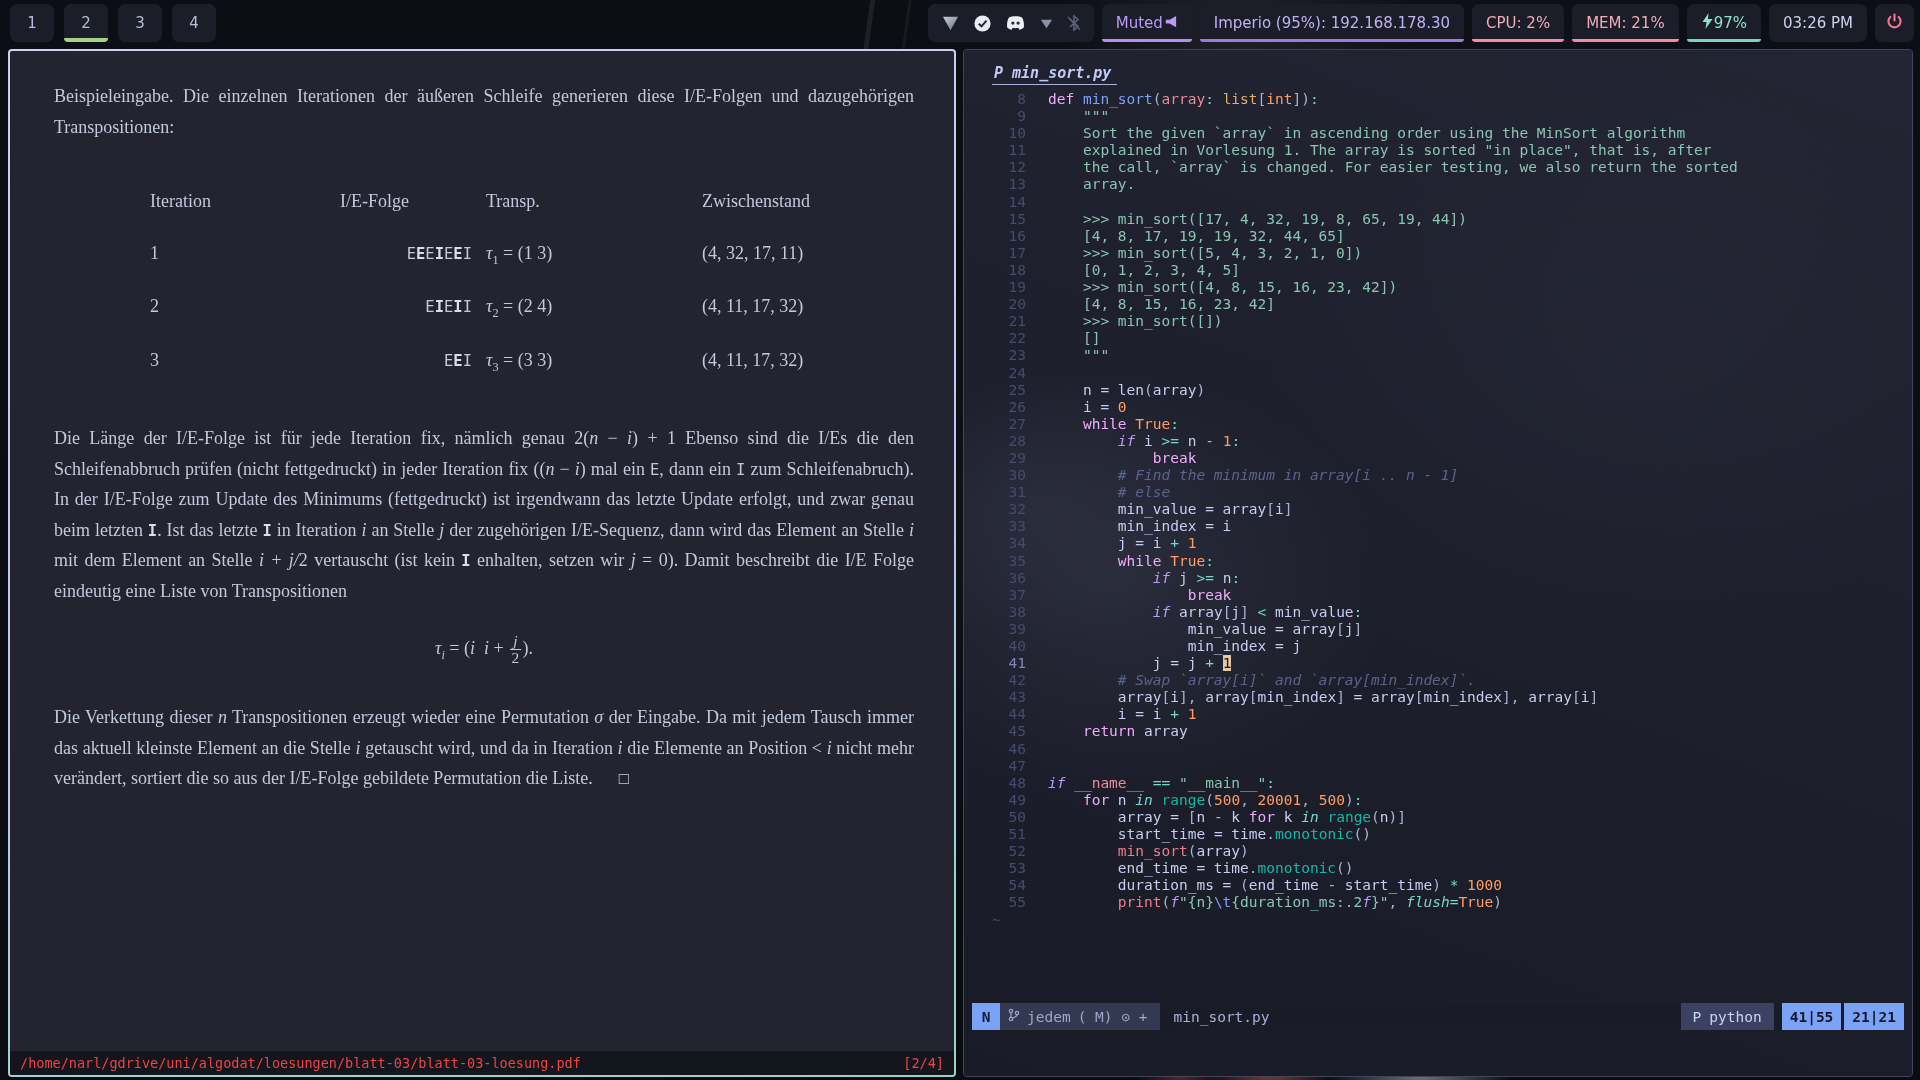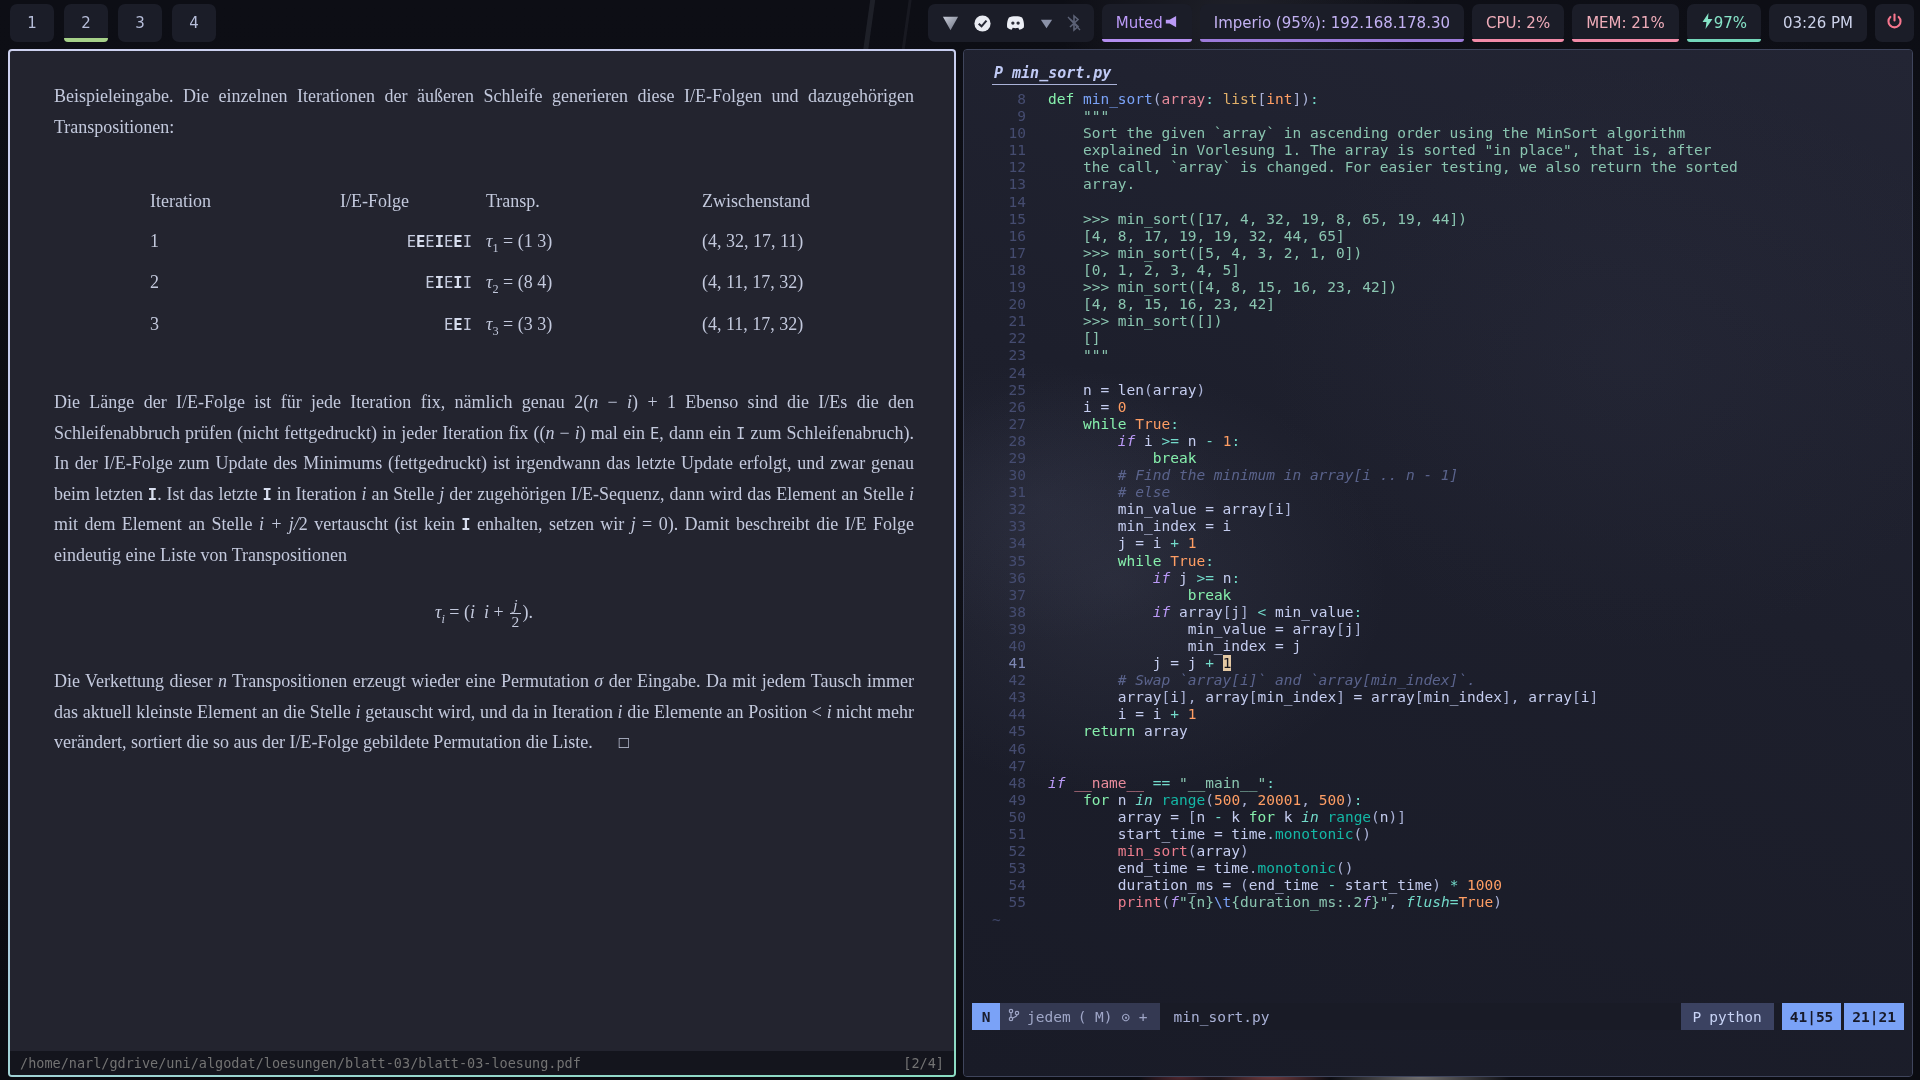--- a/index.html
+++ b/index.html
@@ -66,47 +66,47 @@
   
   .doc { position:absolute; inset:0 0 24px 0; padding:30px 40px 0 44px;
     font-family:"Liberation Serif", serif; font-size:18px; line-height:1.7;
     color:#c3c9dd; }
   .doc p { text-align:justify; }
   .s-i { font-style:italic; }
   .s-m { font-family:"DejaVu Sans Mono", monospace; font-size:0.86em; }
   .s-mb { font-family:"DejaVu Sans Mono", monospace; font-size:0.86em; font-weight:bold; color:#d8deef; }
   .s-sub { vertical-align:sub; font-size:0.68em; }
   .ie-table { margin:44px 0 46px 96px; display:grid;
-    grid-template-columns:190px 132px 218px 240px; row-gap:9px; }
+    grid-template-columns:190px 132px 218px 240px; row-gap:21px; }
   .ie-table .h { }
   .c-seq { text-align:right; }
   .h-seq { text-align:left; }
   .c-state { padding-left:12px; }
   .formula { text-align:center; margin:26px 0 36px 0; font-style:normal; }
   .formula .fi { font-style:italic; }
   .formula sub { font-style:italic; font-size:0.68em; }
   .frac { display:inline-flex; flex-direction:column; vertical-align:middle; text-align:center;
     font-size:0.86em; line-height:1.05; margin:0 2px; }
   .frac .fnum { border-bottom:1px solid #c3c9dd; padding:0 3px; font-style:italic;}
   .qed { font-size:0.95em; margin-left:26px; }
   .pdf-statusbar { position:absolute; left:0; right:0; bottom:0; height:24px; background:#14151d;
     display:flex; align-items:center; justify-content:space-between; padding:0 10px;
-    font-family:"DejaVu Sans Mono", monospace; font-size:13.5px; color:#737373; }
+    font-family:"DejaVu Sans Mono", monospace; font-size:13.5px; color:#ef4444; }
 
   
   .winbar { position:relative; padding:14px 0 4px 28px; font-family:"DejaVu Sans Mono", monospace;
     font-size:15px; color:#c0caf5; font-weight:bold; font-style:italic; }
   .winbar .wb-inner { display:inline-block; border-bottom:1px solid #aab2d8; padding:0 6px 2px 2px; }
   .code { position:relative; font-family:"DejaVu Sans Mono", monospace; font-size:14.5px;
     line-height:17.1px; white-space:pre; color:#c5cdf0; padding-top:2px; }
   .cl { display:flex; }
   .ln { width:62px; text-align:right; color:#454c70; flex:0 0 62px; }
   .ln-cur { color:#7e88b5; }
   .lc { padding-left:22px; }
-  .tok-kw  { color:#86efac; }
+  .tok-kw  { color:#f0abfc; }
   .tok-kwi { color:#bb9af7; font-style:italic; }
   .tok-fn  { color:#7aa2f7; }
   .tok-fnb { color:#14b8a6; }
   .tok-fnr { color:#ec7d8d; }
   .tok-pr  { color:#e88b9b; }
   .tok-ty  { color:#e0af68; }
   .tok-num { color:#ff9e64; }
   .tok-str { color:#8ac5b0; }
   .tok-cmt { color:#5a638c; font-style:italic; }
   .tok-op  { color:#73daca; }
@@ -256,21 +256,21 @@
         <div class="h" style="padding-left:14px;">Transp.</div>
         <div class="h c-state">Zwischenstand</div>
 
         <div>1</div>
         <div class="c-seq"><span class="s-m">E</span><span class="s-mb">E</span><span class="s-m">E</span><span class="s-mb">I</span><span class="s-m">E</span><span class="s-mb">E</span><span class="s-m">I</span></div>
         <div style="padding-left:14px;"><span class="s-i">τ</span><span class="s-sub">1</span><span> = (1 3)</span></div>
         <div class="c-state">(4, 32, 17, 11)</div>
 
         <div>2</div>
         <div class="c-seq"><span class="s-m">E</span><span class="s-mb">I</span><span class="s-m">E</span><span class="s-mb">I</span><span class="s-m">I</span></div>
-        <div style="padding-left:14px;"><span class="s-i">τ</span><span class="s-sub">2</span><span> = (8 4)</span></div>
+        <div style="padding-left:14px;"><span class="s-i">τ</span><span class="s-sub">2</span><span> = (2 4)</span></div>
         <div class="c-state">(4, 11, 17, 32)</div>
 
         <div>3</div>
         <div class="c-seq"><span class="s-m">E</span><span class="s-mb">E</span><span class="s-m">I</span></div>
         <div style="padding-left:14px;"><span class="s-i">τ</span><span class="s-sub">3</span><span> = (3 3)</span></div>
         <div class="c-state">(4, 11, 17, 32)</div>
       </div>
 
       <p><span>Die Länge der I/E-Folge ist für jede Iteration fix, nämlich genau 2(</span><span class="s-i">n</span><span> − </span><span class="s-i">i</span><span>) + 1 Ebenso sind die I/Es die den Schleifenabbruch prüfen (nicht fettgedruckt) in jeder Iteration fix ((</span><span class="s-i">n</span><span> − </span><span class="s-i">i</span><span>) mal ein </span><span class="s-m">E</span><span>, dann ein </span><span class="s-m">I</span><span> zum Schleifenabruch). In der I/E-Folge zum Update des Minimums (fettgedruckt) ist irgendwann das letzte Update erfolgt, und zwar genau beim letzten </span><span class="s-mb">I</span><span>. Ist das letzte </span><span class="s-mb">I</span><span> in Iteration </span><span class="s-i">i</span><span> an Stelle </span><span class="s-i">j</span><span> der zugehörigen I/E-Sequenz, dann wird das Element an Stelle </span><span class="s-i">i</span><span> mit dem Element an Stelle </span><span class="s-i">i + j/</span><span>2</span><span> vertauscht (ist kein </span><span class="s-mb">I</span><span> enhalten, setzen wir </span><span class="s-i">j</span><span> = 0). Damit beschreibt die I/E Folge eindeutig eine Liste von Transpositionen</span></p>
 

